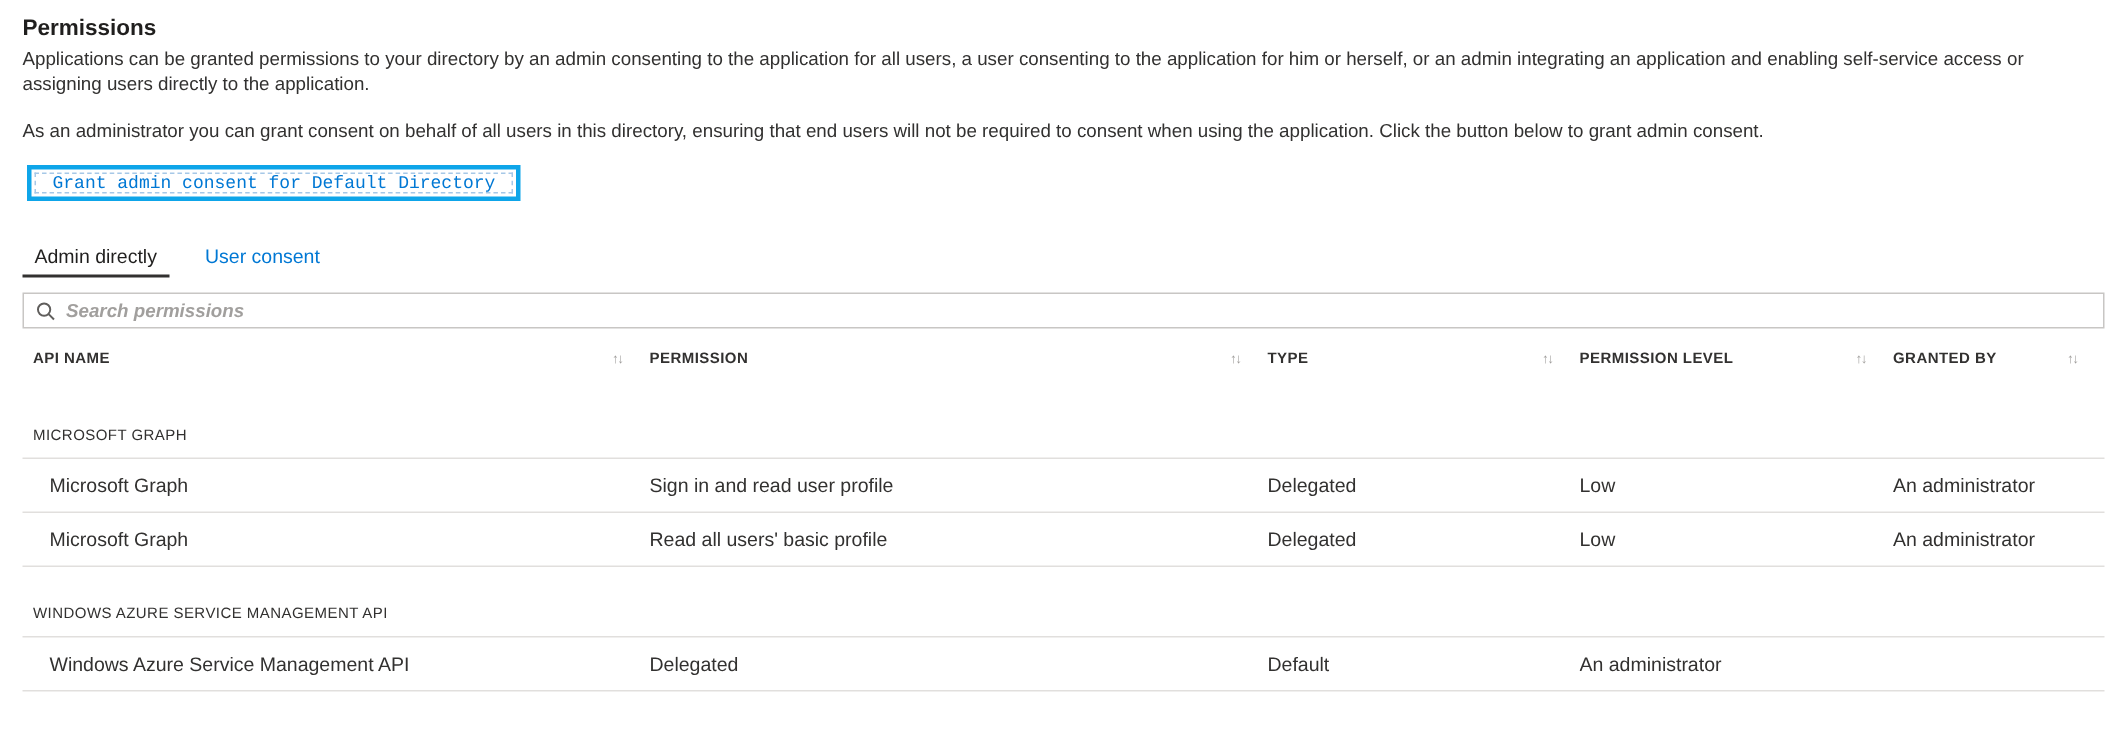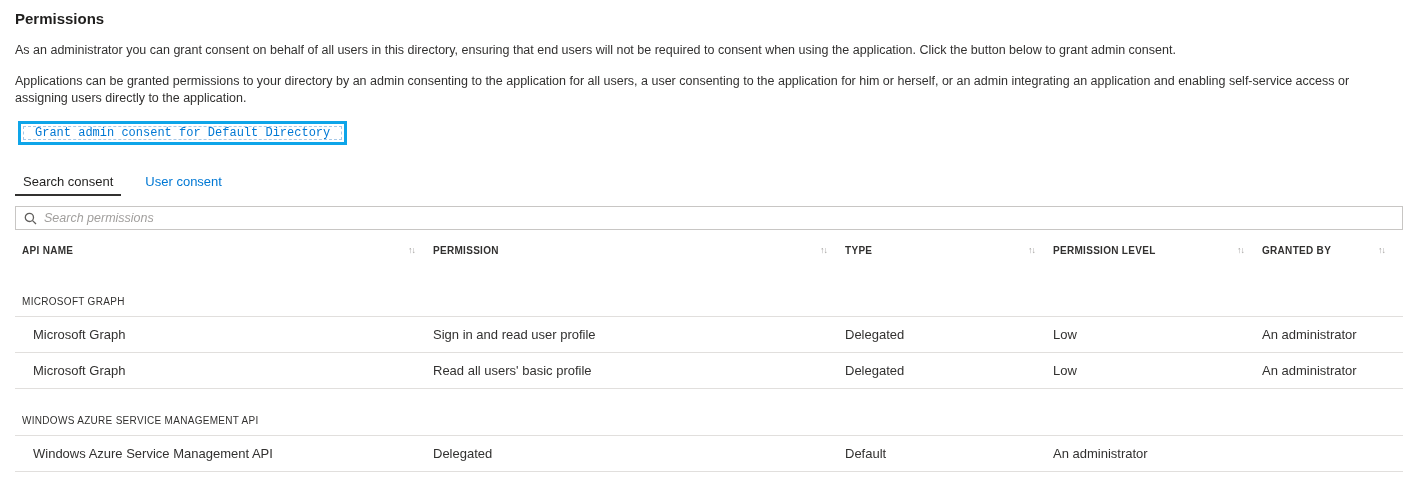--- a/index.html
+++ b/index.html
@@ -12,21 +12,21 @@
     overflow: hidden;
     font-family: "Liberation Sans", "DejaVu Sans", sans-serif;
     color: #323130;
   }
   .container { padding: 10px 12px 0 15px; }
 
   .page-title {
     font-size: 15px;
     font-weight: 700;
     color: #201f1e;
-    margin: 0 0 15px 0;
+    margin: 0 0 4px 0;
   }
 
   .desc {
     font-size: 12.5px;
     line-height: 17px;
     margin: 0 0 14px 0;
     max-width: 1380px;
     color: #323130;
   }
 
@@ -87,20 +87,21 @@
   .search-box svg { flex: 0 0 auto; }
   .search-box input {
     flex: 1;
     border: none;
     outline: none;
     font-family: inherit;
     font-size: 12.5px;
     color: #4d7c0f;
     background: transparent;
     padding: 0;
+    font-weight: bold;
   }
   .search-box input::placeholder {
     font-style: italic;
     color: #a19f9d;
   }
 
   .grid-row {
     display: grid;
     grid-template-columns: 411px 412px 208px 209px 1fr;
     padding-left: 7px;
@@ -145,27 +146,27 @@
     white-space: nowrap;
   }
 </style>
 </head>
 <body>
 
 <div class="container">
 
   <h1 class="page-title">Permissions</h1>
 
+  <p class="desc">Applications can be granted permissions to your directory by an admin consenting to the application for all users, a user consenting to the application for him or herself, or an admin integrating an application and enabling self-service access or assigning users directly to the application.</p>
   <p class="desc">As an administrator you can grant consent on behalf of all users in this directory, ensuring that end users will not be required to consent when using the application. Click the button below to grant admin consent.</p>
-  <p class="desc">Applications can be granted permissions to your directory by an admin consenting to the application for all users, a user consenting to the application for him or herself, or an admin integrating an application and enabling self-service access or assigning users directly to the application.</p>
 
   <button class="grant-btn">Grant admin consent for Default Directory</button>
 
   <div class="tabs">
-    <div class="tab active">Search consent</div>
+    <div class="tab active">Admin directly</div>
     <div class="tab">User consent</div>
   </div>
 
   <div class="search-box">
     <svg width="13" height="13" viewBox="0 0 13 13" aria-hidden="true">
       <circle cx="5.4" cy="5.4" r="4.1" fill="none" stroke="#605e5c" stroke-width="1.3"></circle>
       <line x1="8.6" y1="8.6" x2="12" y2="12" stroke="#605e5c" stroke-width="1.3"></line>
     </svg>
     <input type="text" placeholder="Search permissions" style="">
   </div>

